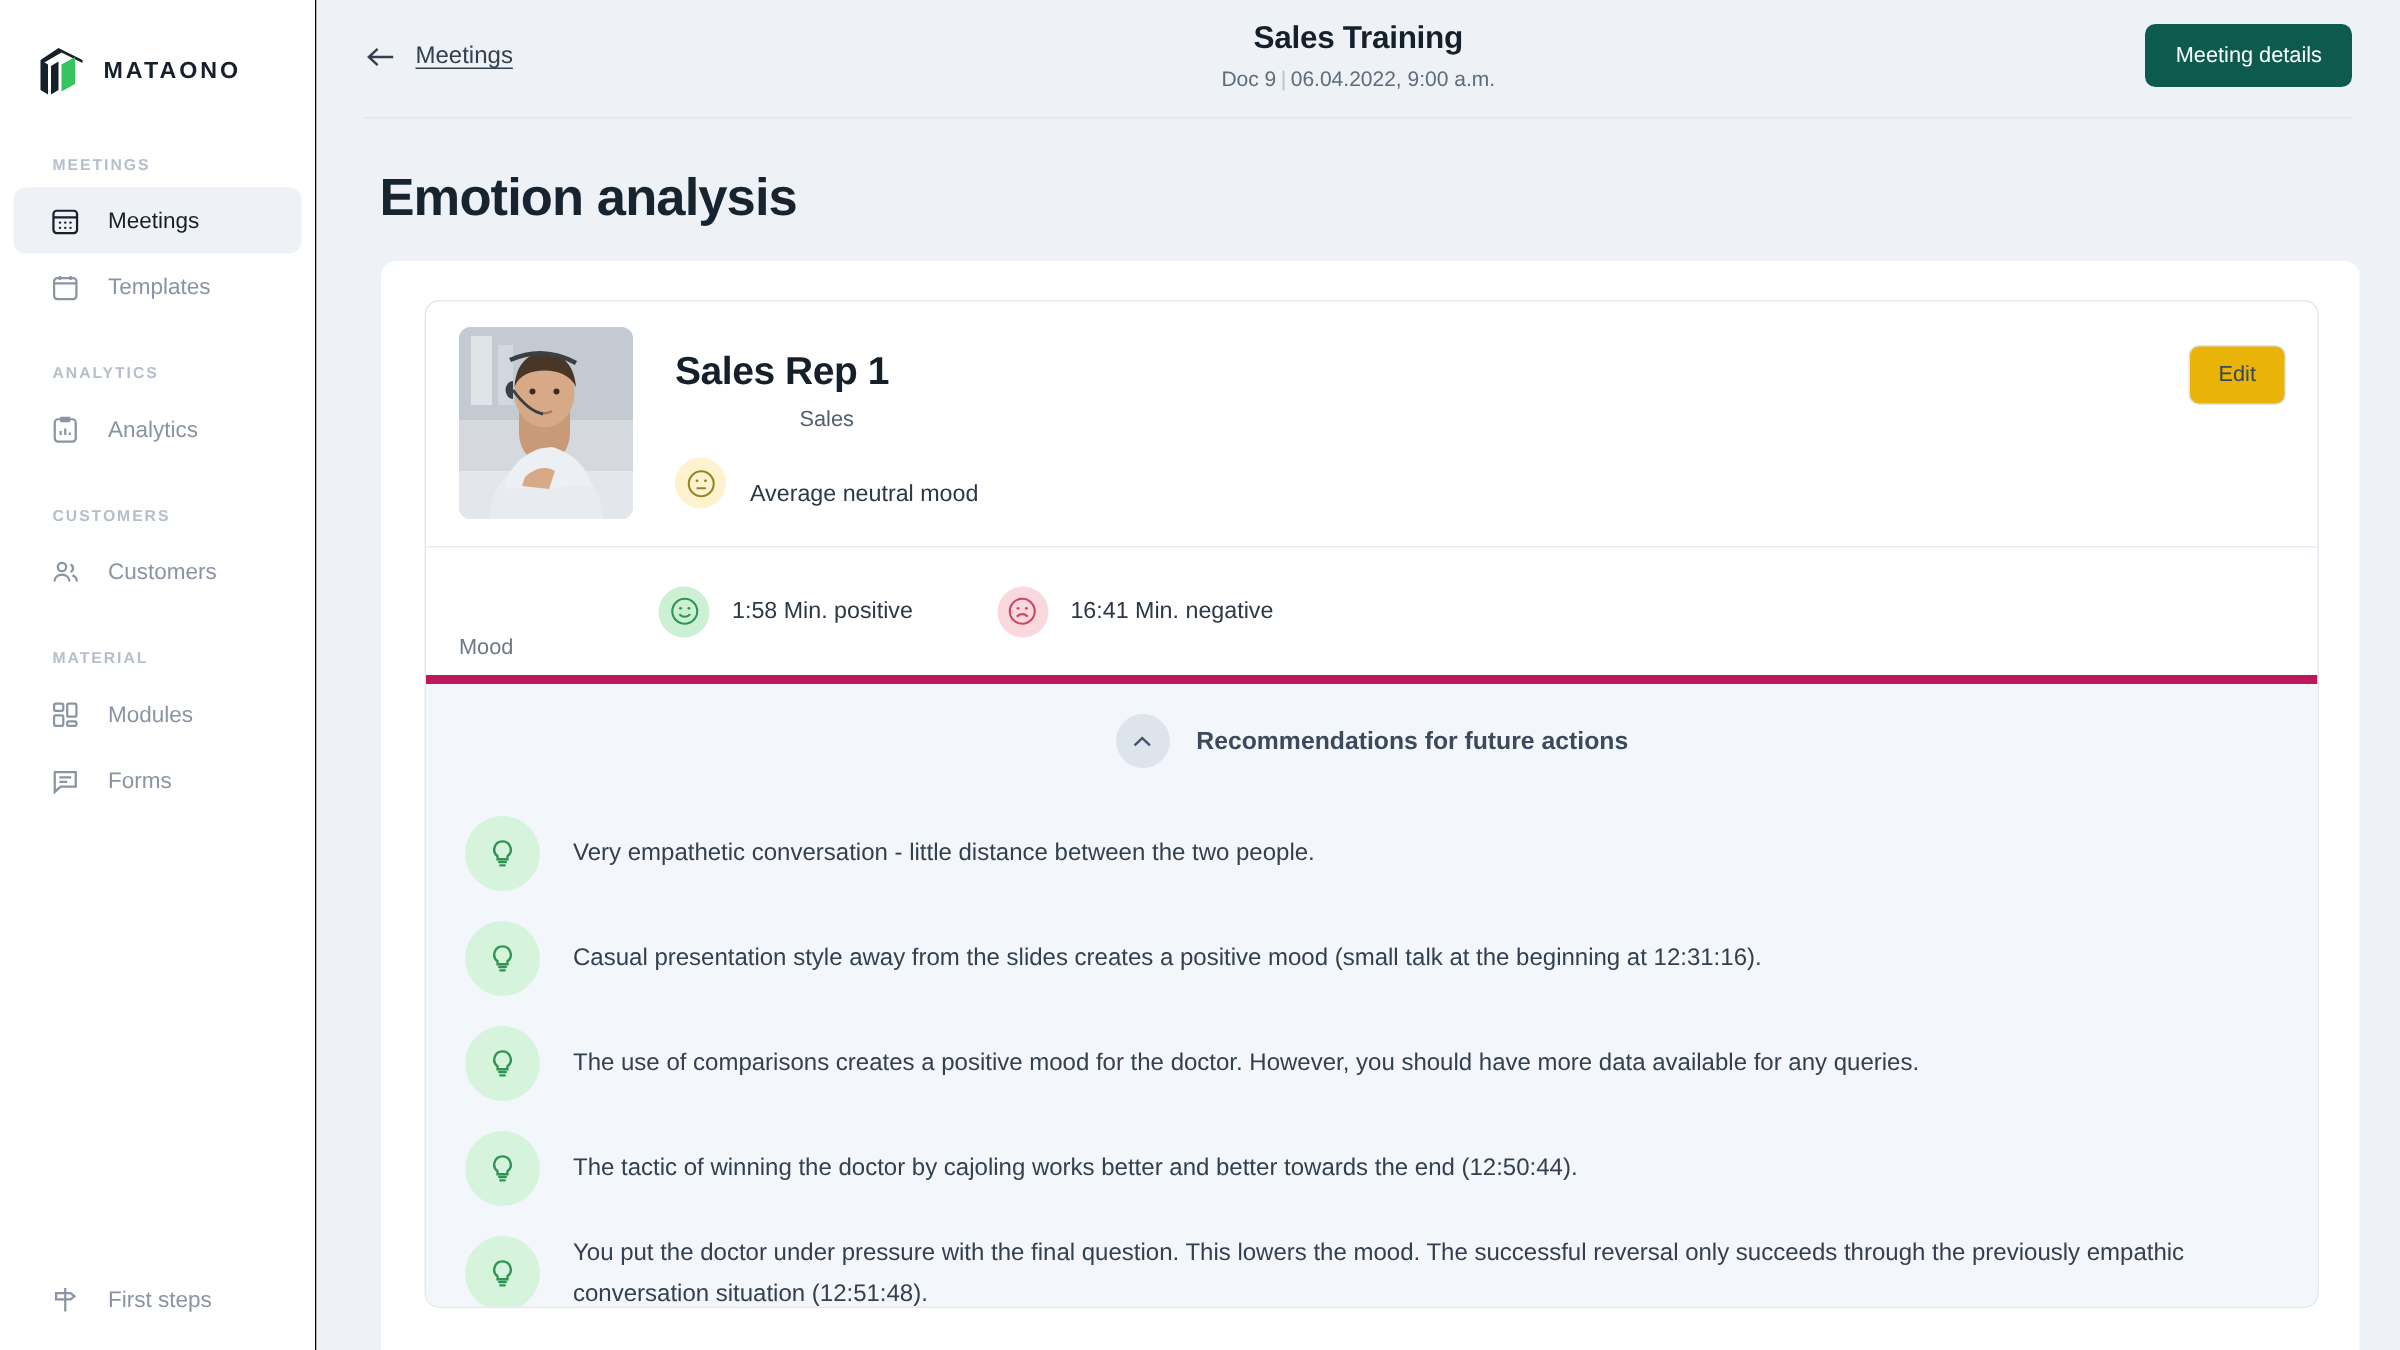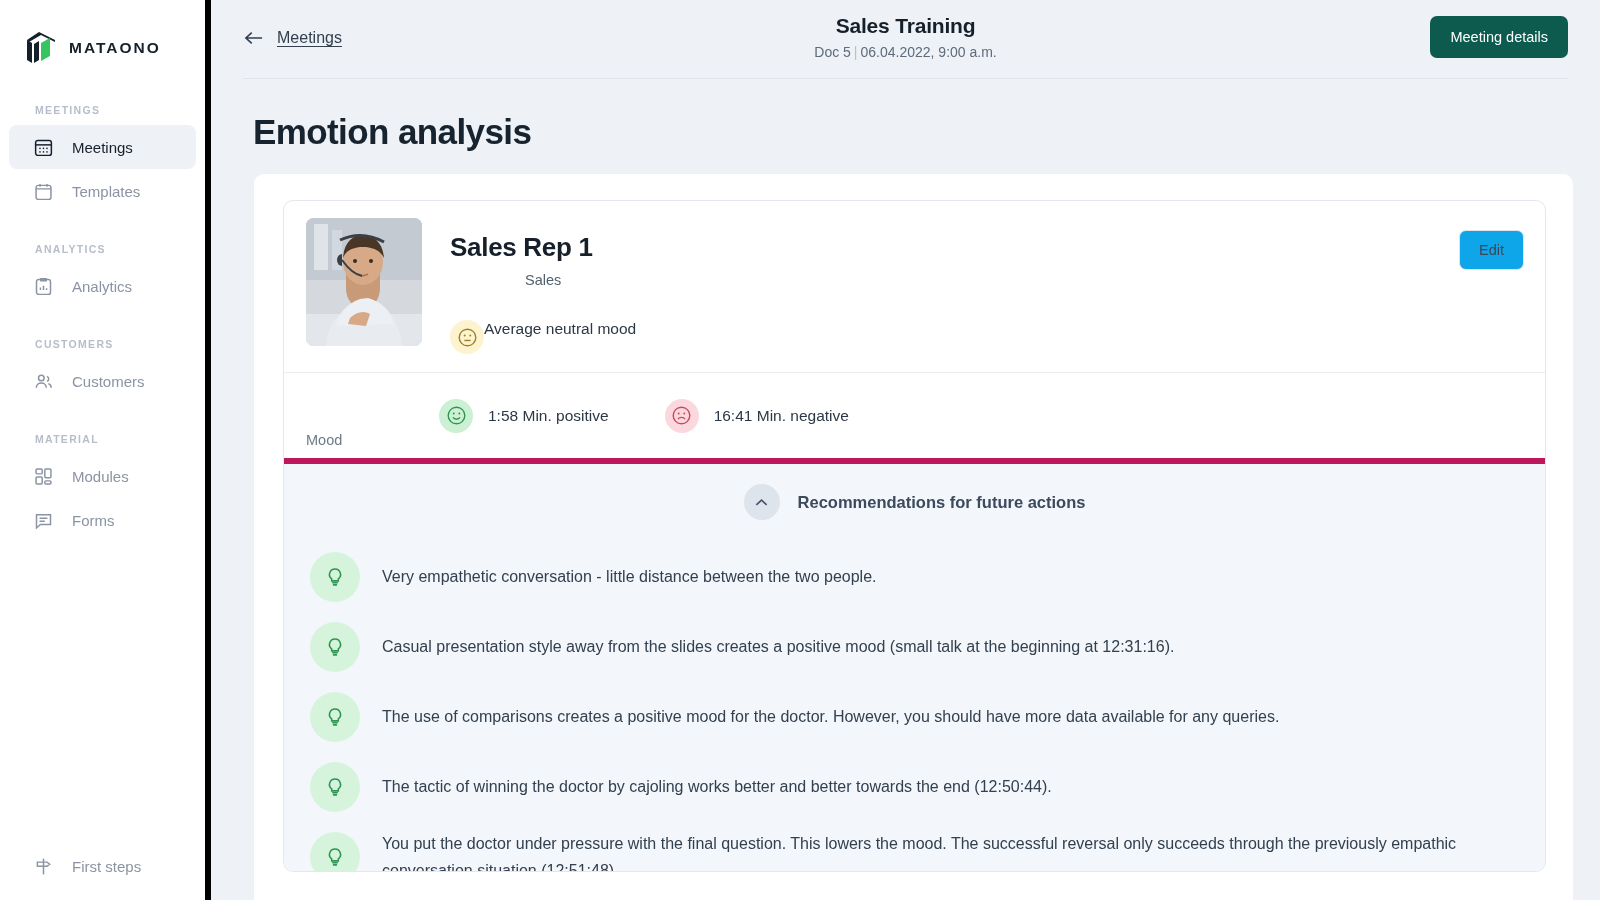--- a/index.html
+++ b/index.html
@@ -8,21 +8,21 @@
     background: #eef1f6;
     font-family: "Liberation Sans", sans-serif;
     overflow: hidden;
   }
   .app { display: flex; width: 1600px; height: 900px; }
 
   
   .sidebar {
     width: 211px; height: 900px;
     background: #ffffff;
-    border-right: 6px solid #000000;
+    border-right: 1px solid #000000;
     position: relative;
     flex: 0 0 211px;
   }
   .logo-row {
     display: flex; align-items: center; gap: 11px;
     padding: 30px 0 0 24px;
   }
   .logo-mark { width: 34px; height: 36px; display: block; }
   .logo-text {
     font-size: 15.5px; font-weight: 700; letter-spacing: 2.0px;
@@ -95,24 +95,24 @@
 
   .card-head { display: flex; padding: 17px 21px 0 22px; position: relative; }
   .avatar {
     width: 116px; height: 128px; border-radius: 8px; overflow: hidden;
     flex: 0 0 116px; background: #c9ced6;
   }
   .avatar svg { display: block; width: 116px; height: 128px; }
   .head-info { padding-left: 28px; padding-top: 14px; }
   .rep-name { font-size: 26px; font-weight: 700; color: #16202b; letter-spacing: -0.3px; }
   .rep-role { font-size: 14.5px; color: #52606e; margin-top: 9px; text-align: center; }
-  .mood-avg { display: flex; align-items: flex-start; margin-top: 32px; }
+  .mood-avg { display: flex; align-items: flex-end; gap: 16px; margin-top: 17px; }
   .edit-btn {
     position: absolute; right: 21px; top: 29px;
-    background: #0ea5e9; border: 1px solid #e0e5ec; border-radius: 7px;
+    background: #eab308; border: 1px solid #e0e5ec; border-radius: 7px;
     font-size: 14.5px; color: #3c4857; padding: 11px 19px; cursor: pointer;
     font-family: "Liberation Sans", sans-serif;
   }
 
   .mood-chip { width: 34px; height: 34px; border-radius: 50%;
                display: flex; align-items: center; justify-content: center; flex: 0 0 34px; }
   .mood-chip.neutral { background: #fdf3cf; }
   .mood-chip.positive { background: #ccf0d3; }
   .mood-chip.negative { background: #fbd8dd; }
   .mood-chip svg { display: block; }
@@ -247,21 +247,21 @@
       <div class="back-link">
         <svg class="back-arrow" viewBox="0 0 24 20" fill="none" stroke="currentColor" stroke-width="1.8">
           <path d="M21 10H3M9.5 4L3 10l6.5 6"></path>
         </svg>
         <span class="back-label">Meetings</span>
       </div>
 
       <div class="title-block">
         <div class="doc-title">Sales Training</div>
         <div class="doc-sub">
-          <span>Doc 5</span><span class="sep">|</span><span>06.04.2022, 9:00 a.m.</span>
+          <span>Doc 9</span><span class="sep">|</span><span>06.04.2022, 9:00 a.m.</span>
         </div>
       </div>
 
       <button class="details-btn">Meeting details</button>
     </div>
 
     <h1 class="page-title">Emotion analysis</h1>
 
     <div class="panel">
       <div class="emotion-card">

